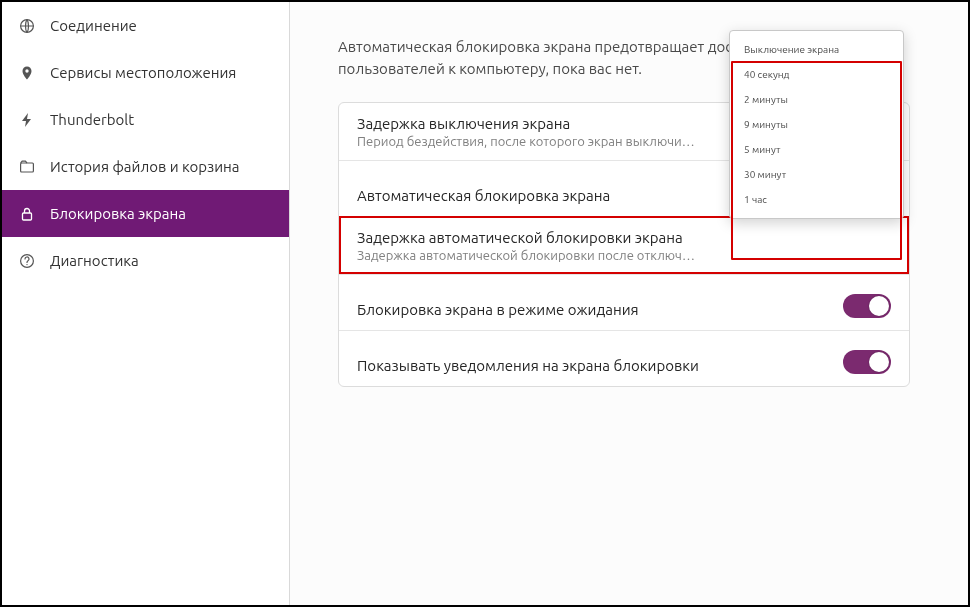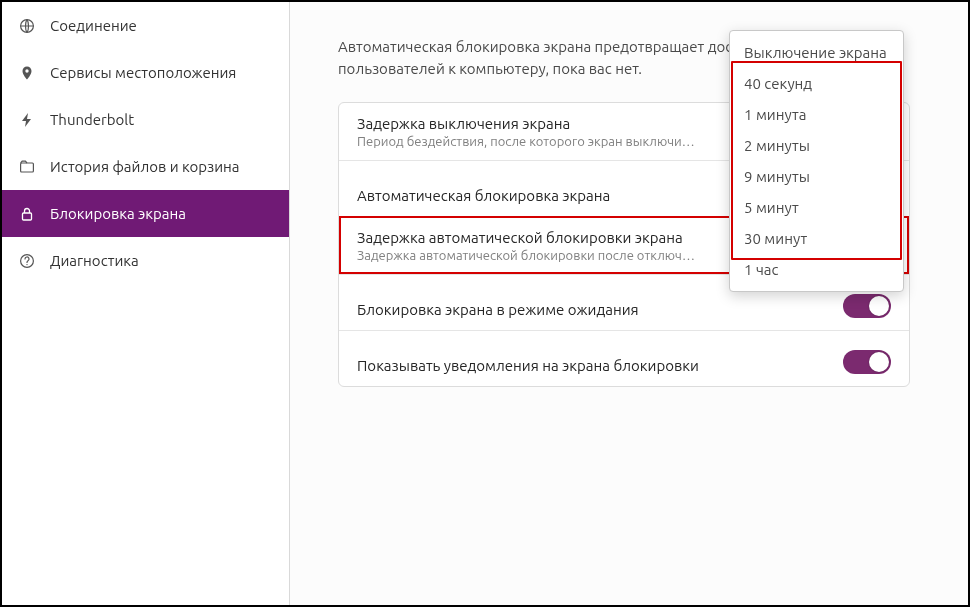--- a/index.html
+++ b/index.html
@@ -22,21 +22,21 @@
   .row .title { font-size: 15px; color: #262626; }
   .row .sub { font-size: 13px; color: #808080; white-space: nowrap; overflow: hidden; text-overflow: ellipsis; max-width: 340px; }
   .row.tight .sub { max-width: 340px; }
 
   .row.hl { outline: 2px solid #d40000; outline-offset: -2px; }
 
   .switch { width: 48px; height: 24px; border-radius: 12px; background: #7b2a6f; position: relative; flex: 0 0 48px; }
   .switch:after { content:''; position:absolute; width:20px; height:20px; border-radius:50%; background:#fff; top:2px; right:2px; box-shadow: 0 0 2px rgba(0,0,0,.3); }
 
   .popup { position: absolute; top: 28px; right: 64px; width: 175px; background: #fff; border: 1px solid #c8c8c8; box-shadow: 0 4px 14px rgba(0,0,0,.18); border-radius: 4px; padding: 6px 0; z-index: 10; }
-  .popup-item { font-size: 15px; color: #4a4a4a; padding: 7px 14px; cursor: pointer; }
+  .popup-item { font-size: 10px; color: #4a4a4a; padding: 7px 14px; cursor: pointer; }
   .popup-box { position: absolute; top: 59px; right: 66px; width: 171px; height: 199px; border: 2px solid #d40000; z-index: 11; pointer-events: none; border-radius: 1px; }
 </style>
 </head>
 <body>
 
 <div class="frame">
   <nav class="sidebar">
     <div class="sidebar-item">
       <span class="icon">
         <svg viewBox="0 0 16 16" fill="none" stroke="#555" stroke-width="1.2">
@@ -123,21 +123,20 @@
         <div class="texts">
           <span class="title">Показывать уведомления на экрана блокировки</span>
         </div>
         <div class="switch"></div>
       </div>
     </div>
 
     <div class="popup">
       <div class="popup-item">Выключение экрана</div>
       <div class="popup-item">40 секунд</div>
-      <div class="popup-item">1 минута</div>
       <div class="popup-item">2 минуты</div>
       <div class="popup-item">9 минуты</div>
       <div class="popup-item">5 минут</div>
       <div class="popup-item">30 минут</div>
       <div class="popup-item">1 час</div>
     </div>
     <div class="popup-box"></div>
   </main>
 </div>
 

